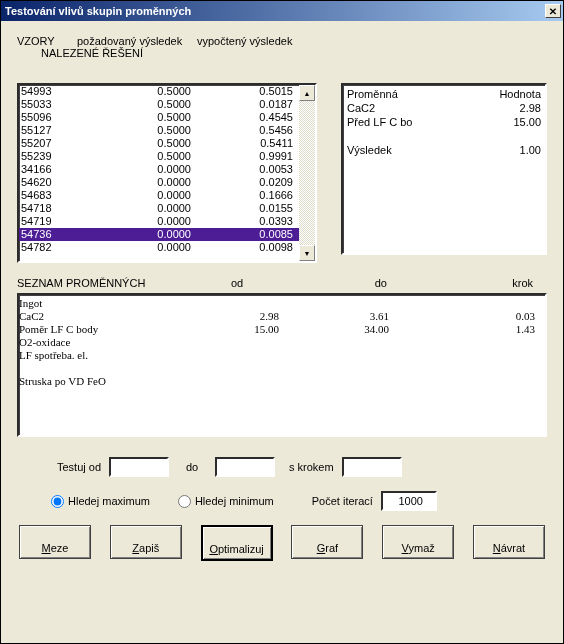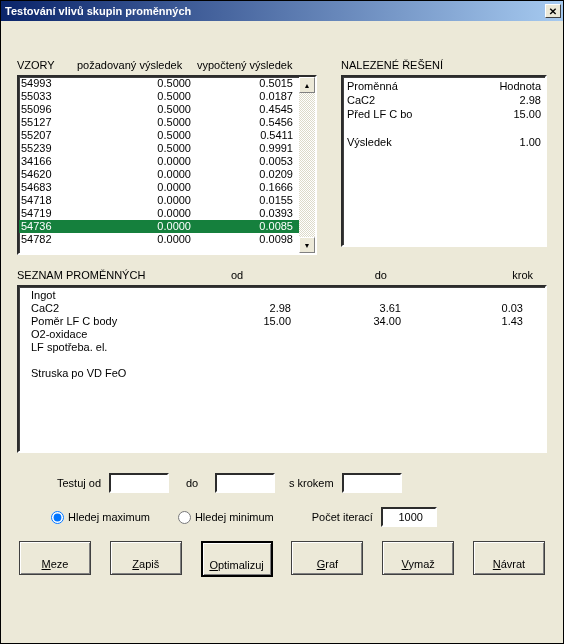--- a/index.html
+++ b/index.html
@@ -12,21 +12,20 @@
     height: 644px;
     overflow: hidden;
   }
   .window {
     width: 564px;
     height: 644px;
     background: #ECE9D8;
     border: 1px solid #000;
     display: flex;
     flex-direction: column;
-    gap: 24px;
   }
   .titlebar {
     background: linear-gradient(to right, #0A246A, #A6CAF0);
     color: #fff;
     height: 20px;
     display: flex;
     align-items: center;
     padding: 0 2px 0 4px;
     font-weight: bold;
     font-size: 11px;
@@ -46,21 +45,22 @@
     cursor: default;
   }
   .content {
     flex: 1;
     padding: 14px 16px 10px 16px;
     position: relative;
   }
 
   .row-labels-top {
     display: flex;
-    margin-bottom: 4px;
+    margin-bottom: 24px;
+    flex-direction: column;
   }
   .row-labels-top .left {
     width: 300px;
     display: flex;
   }
   .row-labels-top .right {
     flex: 1;
     padding-left: 24px;
   }
   .lbl { font-size: 11px; color: #000; }
@@ -90,21 +90,21 @@
     flex: 1;
     overflow: hidden;
   }
   .vzory-row {
     display: flex;
     height: 13px;
     line-height: 13px;
     padding: 0 2px;
   }
   .vzory-row.selected {
-    background: #15803d;
+    background: #4c1d95;
     color: #fff;
   }
   .col-id { width: 60px; }
   .col-req { width: 110px; text-align: right; }
   .col-calc { flex: 1; text-align: right; padding-right: 4px; }
 
   .scrollbar {
     width: 16px;
     background: #DCDAC9;
     display: flex;
@@ -132,22 +132,23 @@
   .reseni-row .c2 { width: 60px; text-align: right; }
 
   .row-labels-var {
     display: flex;
     margin-top: 14px;
     margin-bottom: 4px;
   }
 
   .var-box {
     width: 100%;
-    height: 168px;
-    padding: 2px 12px;
+    height: 144px;
+    padding: 2px 0;
+    font-family: Liberation Serif, serif;
   }
   .var-row { display: flex; height: 13px; line-height: 13px; }
   .var-row .v1 { width: 180px; }
   .var-row .v2 { width: 80px; text-align: right; }
   .var-row .v3 { width: 110px; text-align: right; }
   .var-row .v4 { flex: 1; text-align: right; padding-right: 10px; }
 
   .controls-area {
     margin-top: 20px;
     padding: 0 20px;

